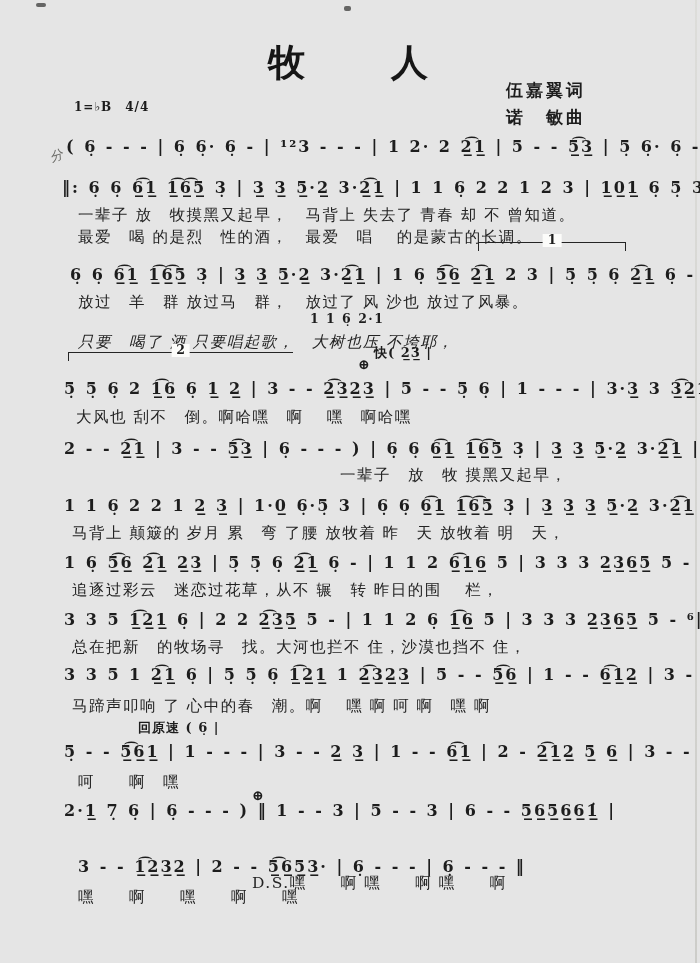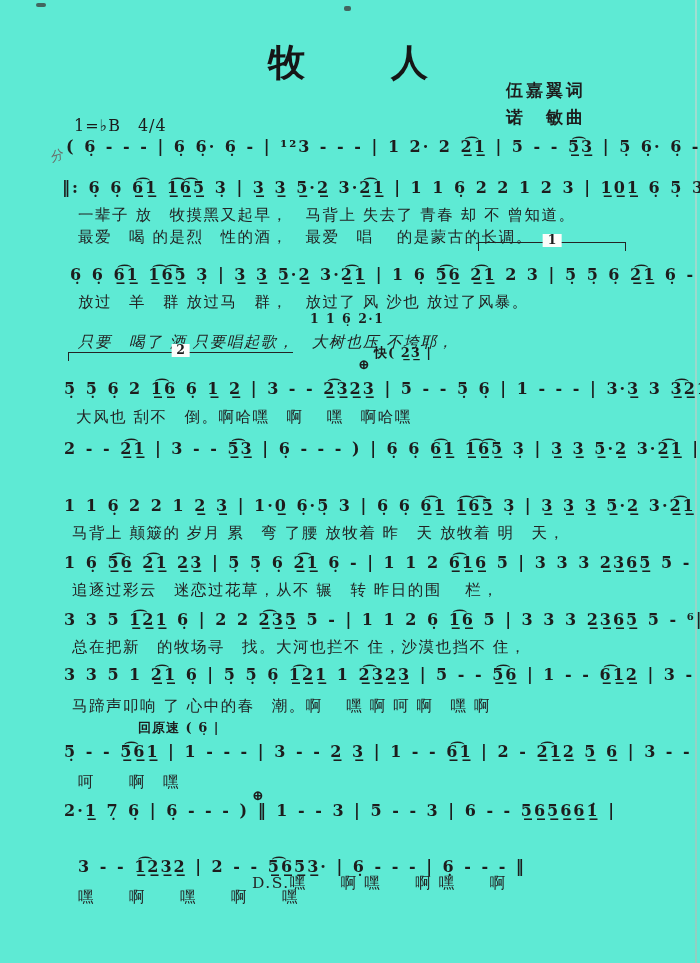--- a/index.html
+++ b/index.html
@@ -1,27 +1,27 @@
 <!DOCTYPE html>
 <html><head>
 <meta charset="utf-8">
 <style>
   html,body{margin:0;padding:0;background:#ffffff;}
   .page{
-    position:relative;width:700px;height:963px;background:#5eead4;
+    position:relative;width:700px;height:963px;background:#e5e5e5;
     font-family:"DejaVu Serif", serif;color:#1b1b1b;overflow:hidden;
   }
   .title{
     position:absolute;top:38px;left:0;width:100%;text-align:center;
     font-size:37px;font-weight:700;letter-spacing:4px;color:#161616;
   }
   .credit{position:absolute;left:506px;font-size:17px;font-weight:600;letter-spacing:3px;color:#1d1d1d;}
   .credit.c1{top:79px}
   .credit.c2{top:106px}
-  .keysig{position:absolute;top:116px;left:74px;font-size:16px;font-weight:400;letter-spacing:1px;}
+  .keysig{position:absolute;top:99px;left:74px;font-size:12px;font-weight:700;letter-spacing:1px;}
   .pencil{
     position:absolute;top:147px;left:50px;font-size:13px;color:#6a6a66;
     transform:rotate(-18deg);font-style:italic;
   }
   .music{
     position:absolute;font-size:16px;font-weight:700;letter-spacing:2px;
     word-spacing:1px;white-space:nowrap;color:#1d1d1d;
   }
   .lyric{
     position:absolute;font-size:15.5px;letter-spacing:1.5px;white-space:nowrap;color:#232323;
@@ -77,20 +77,21 @@
   <div class="volta tick-l" style="top:352px;left:68px;width:225px;">
     <span class="vlabel">2</span>
   </div>
   <div class="coda" style="top:356px;left:358px;">⊕</div>
   <div class="anno" style="top:344px;left:374px;">快( 2̲3̲ |</div>
 
   <div class="music" style="top:379px;left:64px;">5̣ 5̣ 6̣ 2 1̲͡6̲ 6̣ 1̲ 2̲ | 3 - - 2̲͡3̲2̲3̲ | 5 - - 5̣ 6̣ | 1 - - - | 3·3̲ 3 3̲͡2̲1̲2̲ |</div>
   <div class="lyric" style="top:407px;left:76px;">大风也 刮不　倒。啊哈嘿　啊　 嘿　啊哈嘿</div>
 
   <div class="music" style="top:439px;left:64px;">2 - - 2̲͡1̲ | 3 - - 5̲͡3̲ | 6̣ - - - ) | 6̣ 6̣ 6̲͡1̲ 1̲͡6̲͡5̲ 3̣ | 3̲ 3̲ 5̲·2̲ 3·2̲͡1̲ |</div>
+  <div class="lyric" style="top:465px;left:340px;">一辈子　放　牧 摸黑又起早，</div>
 
   <div class="music" style="top:496px;left:64px;">1 1 6̣ 2 2 1 2̲ 3̲ | 1·0̲ 6̣·5̣ 3 | 6̣ 6̣ 6̲͡1̲ 1̲͡6̲͡5̲ 3̣ | 3̲ 3̲ 3̲ 5̲·2̲ 3·2̲͡1̲ |</div>
   <div class="lyric" style="top:523px;left:72px;">马背上 颠簸的 岁月 累　弯 了腰 放牧着 昨　天 放牧着 明　天，</div>
 
   <div class="music" style="top:553px;left:64px;">1 6̣ 5̲͡6̲ 2̲͡1̲ 2̲3̲ | 5̣ 5̣ 6̣ 2̲͡1̲ 6̣ - | 1 1 2 6̲͡1̲6̲ 5 | 3 3 3 2̲3̲6̲5̲ 5 - ⁶|</div>
   <div class="lyric" style="top:580px;left:72px;">追逐过彩云　迷恋过花草，从不 辗　转 昨日的围　 栏，</div>
 
   <div class="music" style="top:610px;left:64px;">3 3 5 1̲͡2̲1̲ 6̣ | 2 2 2̲͡3̲5̲ 5 - | 1 1 2 6̣ 1̲͡6̲ 5 | 3 3 3 2̲3̲6̲5̲ 5 - ⁶|</div>
   <div class="lyric" style="top:637px;left:72px;">总在把新　的牧场寻　找。大河也拦不 住，沙漠也挡不 住，</div>
 

